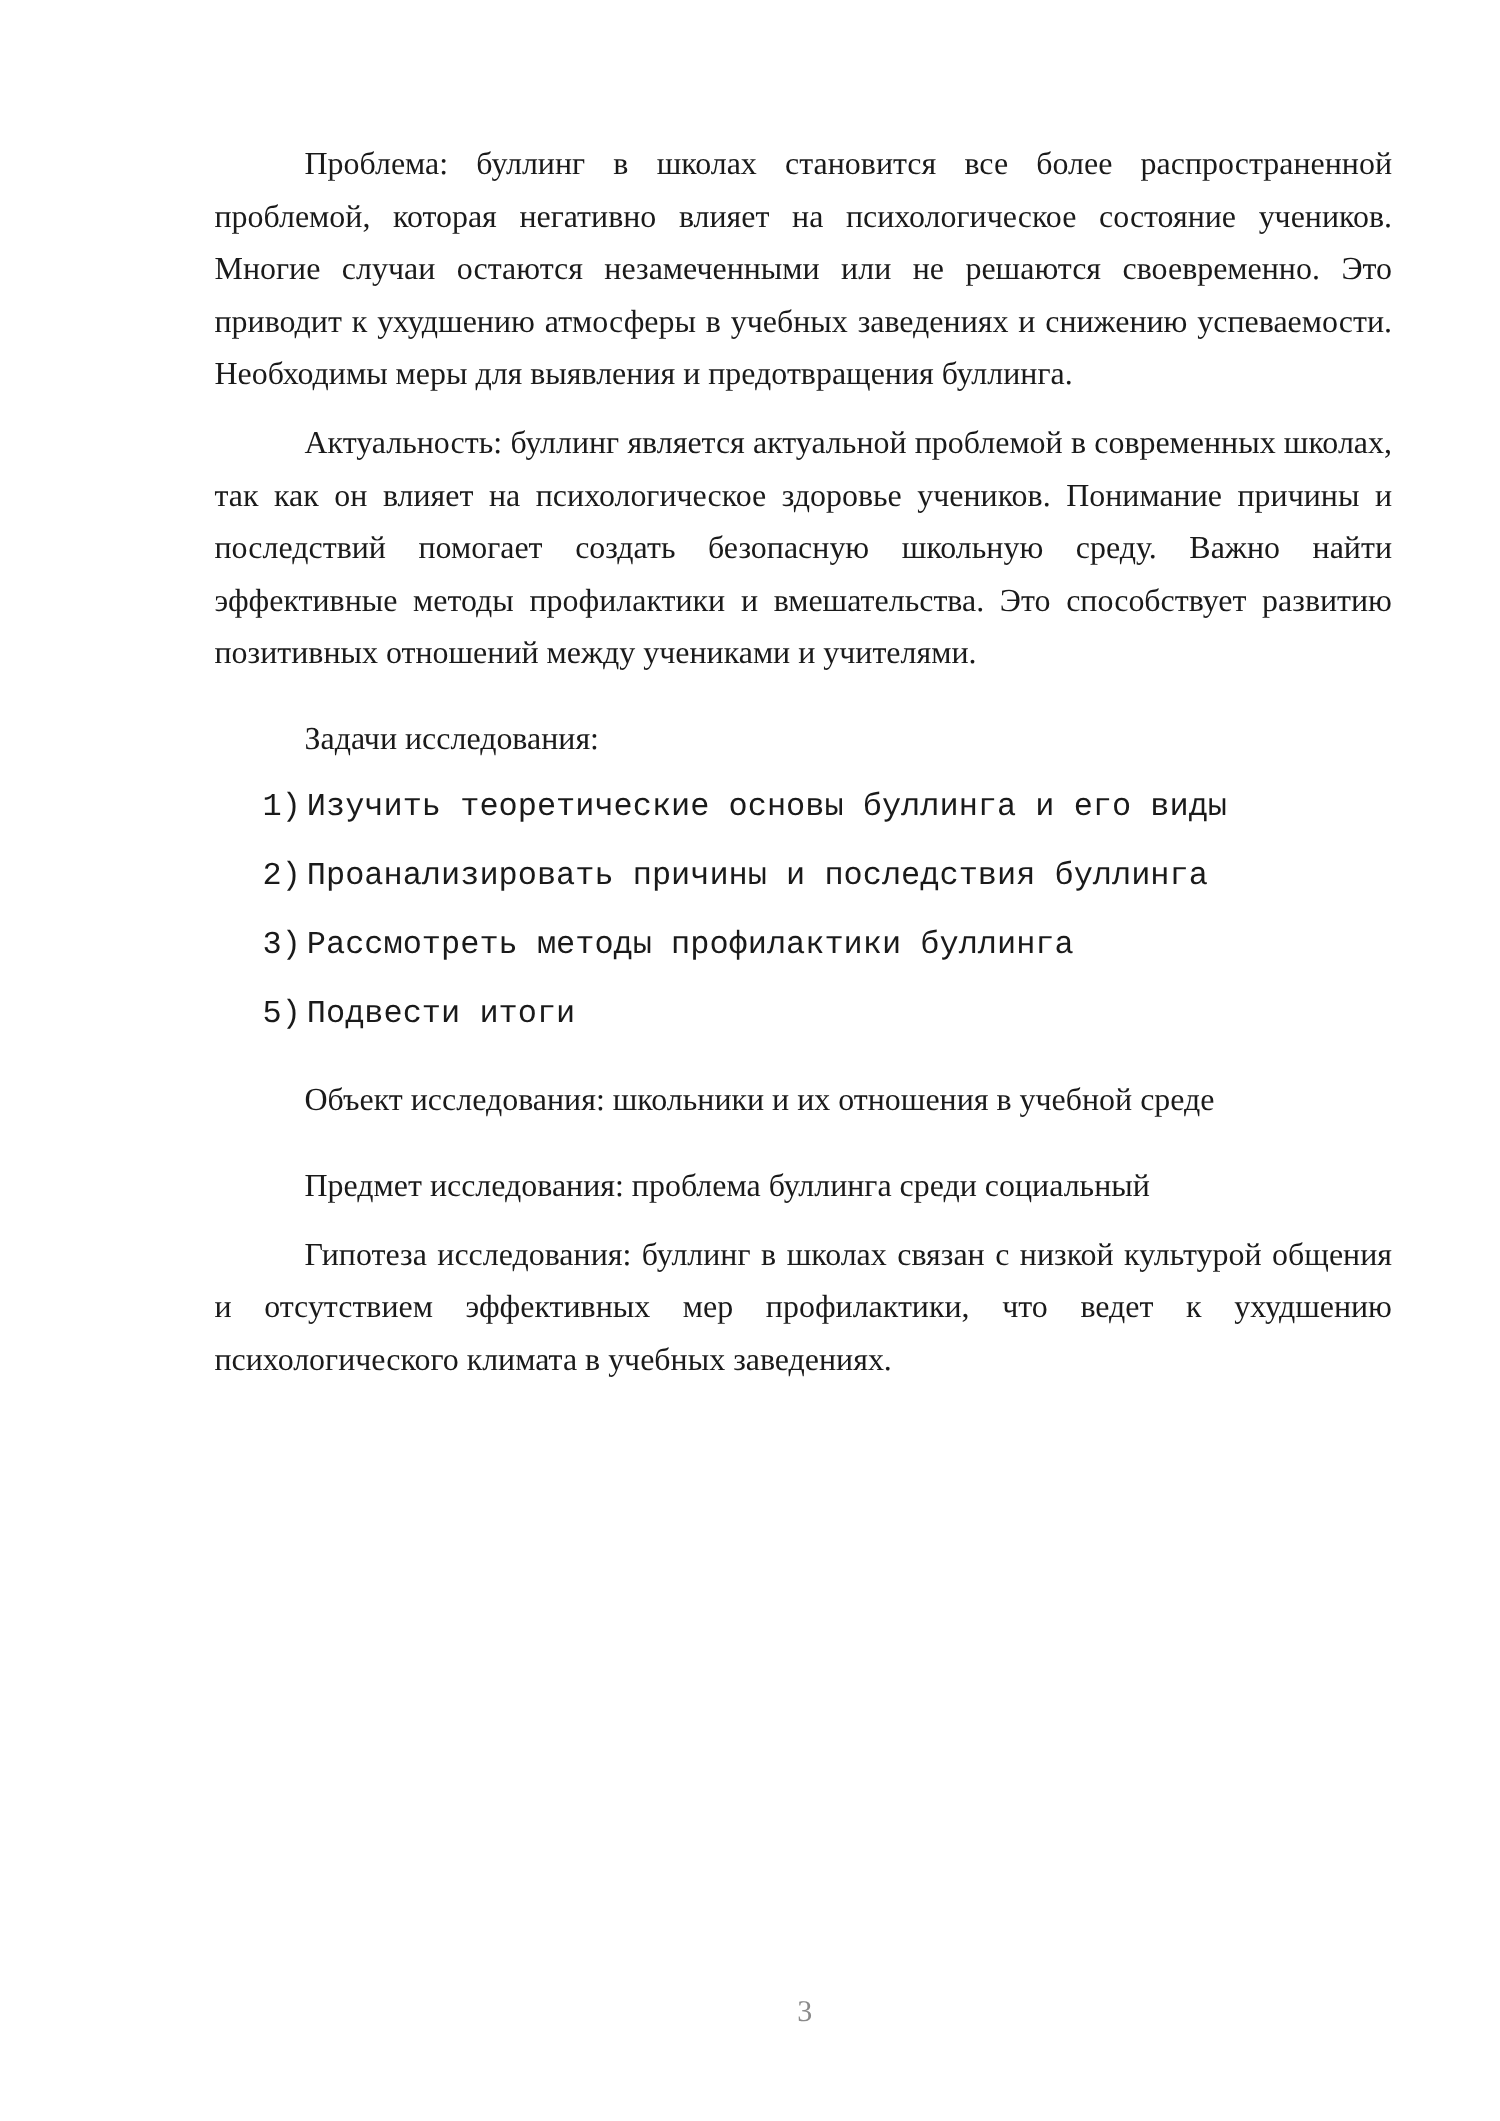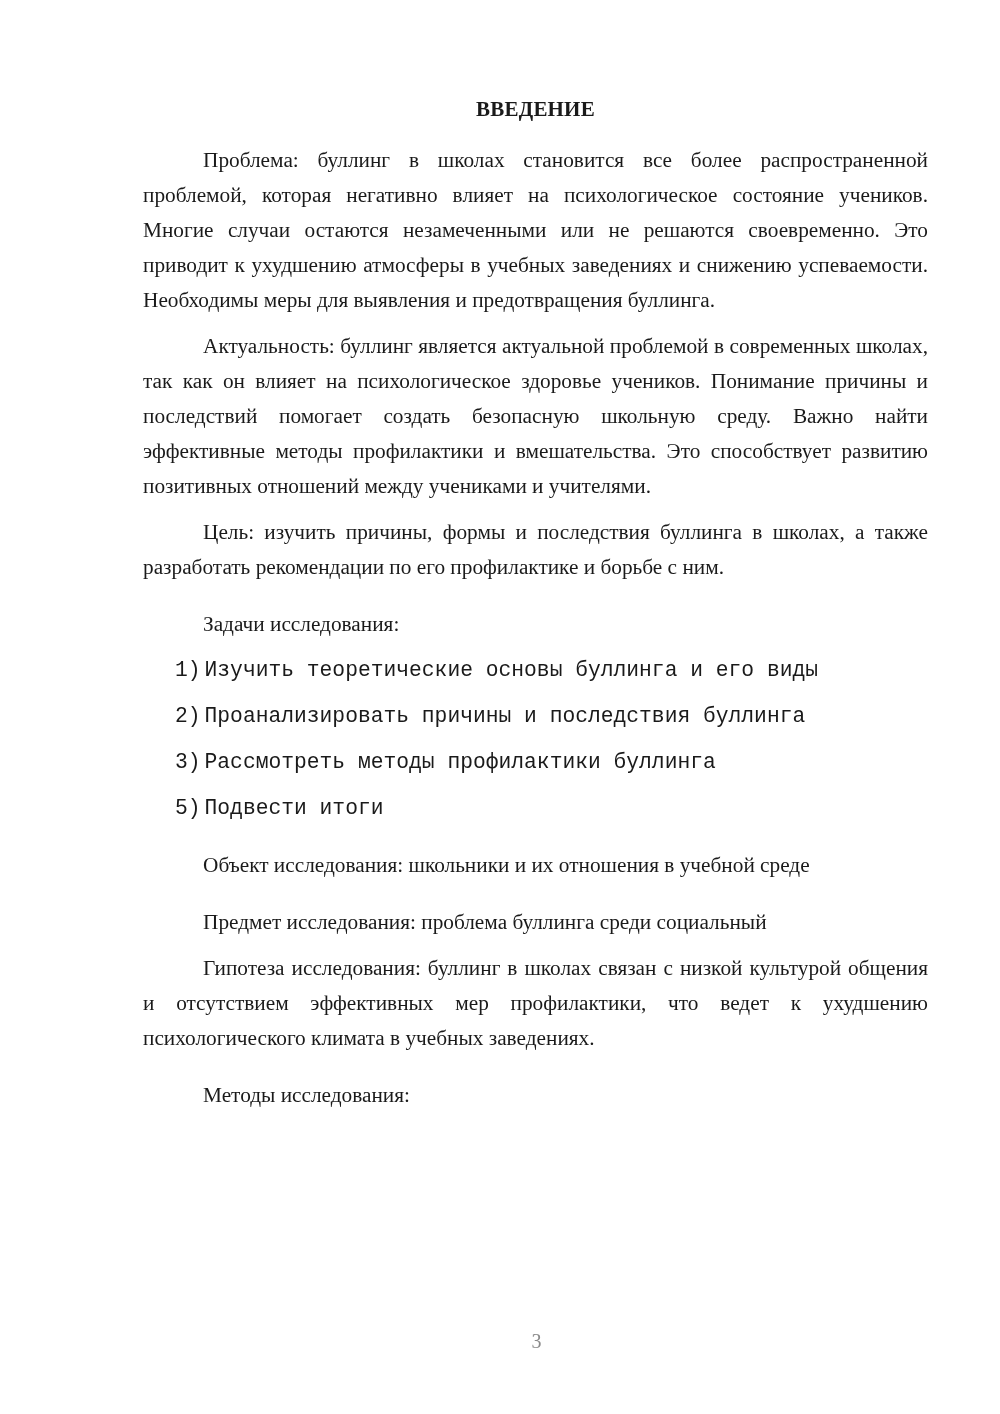--- a/index.html
+++ b/index.html
@@ -64,40 +64,37 @@
       text-align: center;
       font-size: 20px;
       color: #8a8a8a;
       font-family: "Liberation Serif", "DejaVu Serif", serif;
     }
   </style>
 </head>
 <body>
 
 <div class="page">
-  <div class="title">ВВЕДЕНИЕ</div>
 
   <p class="para">Проблема: буллинг в школах становится все более распространенной проблемой, которая негативно влияет на психологическое состояние учеников. Многие случаи остаются незамеченными или не решаются своевременно. Это приводит к ухудшению атмосферы в учебных заведениях и снижению успеваемости. Необходимы меры для выявления и предотвращения буллинга.</p>
 
   <p class="para">Актуальность: буллинг является актуальной проблемой в современных школах, так как он влияет на психологическое здоровье учеников. Понимание причины и последствий помогает создать безопасную школьную среду. Важно найти эффективные методы профилактики и вмешательства. Это способствует развитию позитивных отношений между учениками и учителями.</p>
 
-  <p class="para">Цель: изучить причины, формы и последствия буллинга в школах, а также разработать рекомендации по его профилактике и борьбе с ним.</p>
 
   <p class="para single">Задачи исследования:</p>
 
   <ul class="list">
     <li class="list-item"><span class="num">1)</span><span>Изучить теоретические основы буллинга и его виды</span></li>
     <li class="list-item"><span class="num">2)</span><span>Проанализировать причины и последствия буллинга</span></li>
     <li class="list-item"><span class="num">3)</span><span>Рассмотреть методы профилактики буллинга</span></li>
     <li class="list-item"><span class="num">5)</span><span>Подвести итоги</span></li>
   </ul>
 
   <p class="para single">Объект исследования: школьники и их отношения в учебной среде</p>
 
   <p class="para single">Предмет исследования: проблема буллинга среди социальный</p>
 
   <p class="para">Гипотеза исследования: буллинг в школах связан с низкой культурой общения и отсутствием эффективных мер профилактики, что ведет к ухудшению психологического климата в учебных заведениях.</p>
 
-  <p class="para single">Методы исследования:</p>
 
 </div>
 
 <div class="page-number">3</div>
 
 </body></html>

